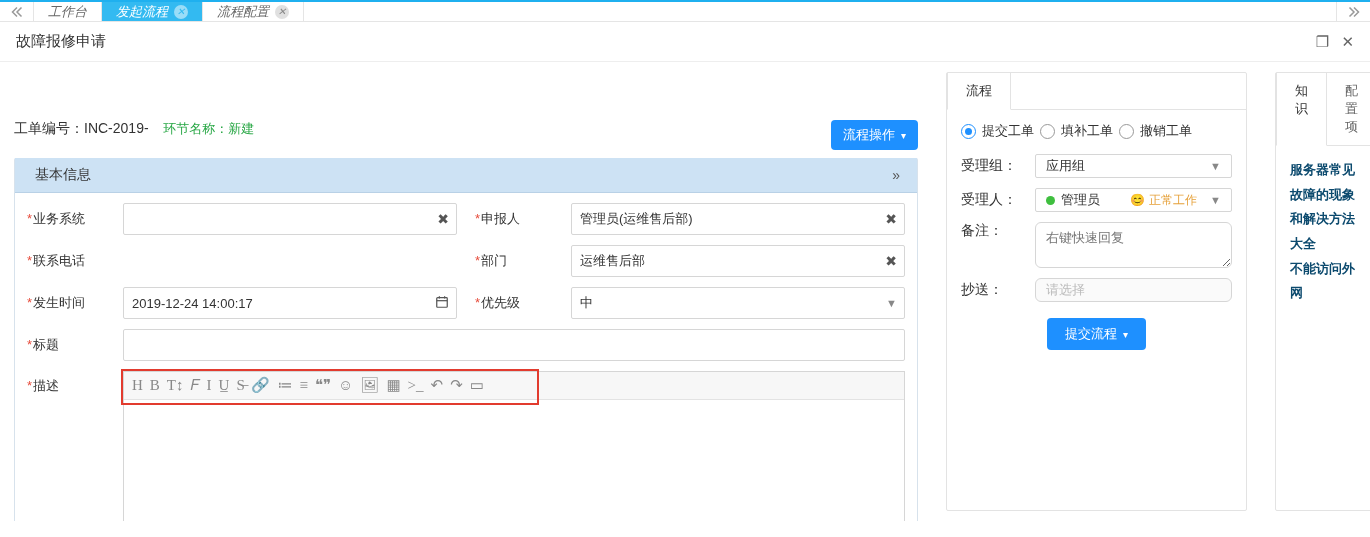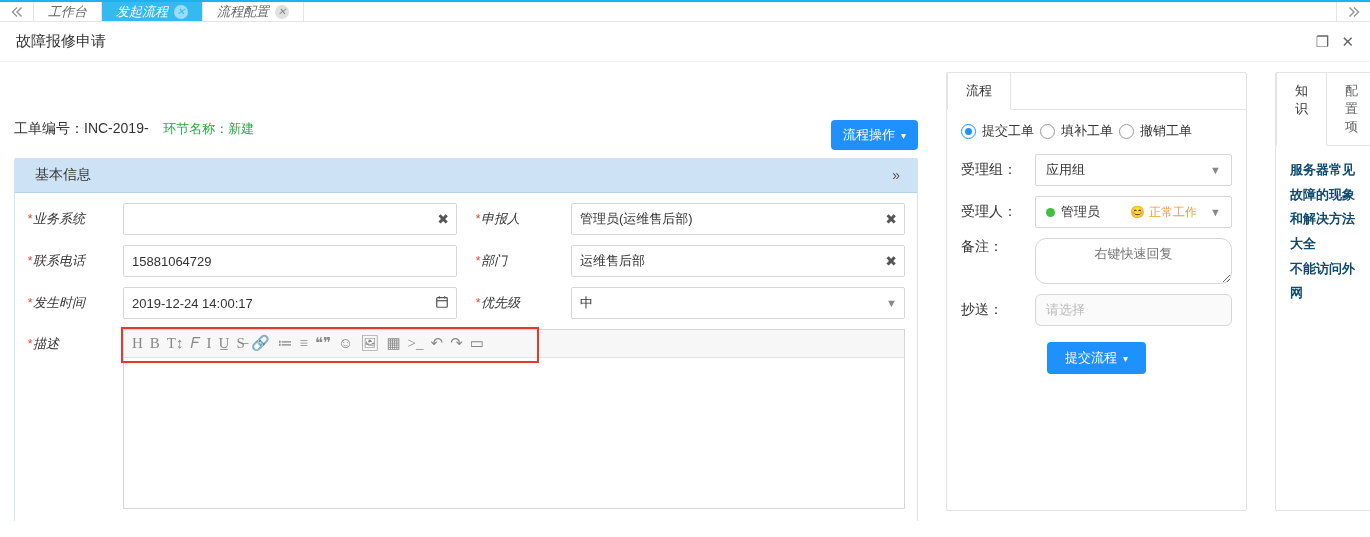--- a/index.html
+++ b/index.html
@@ -160,21 +160,20 @@
     align-items: center;
     flex: 1;
     min-width: 0;
   }
   .form-label {
     width: 96px;
     flex-shrink: 0;
     font-size: 13px;
     color: #333;
     text-align: left;
-    font-style: italic;
   }
   .req::before { content: "*"; color: #e74c3c; margin-right: 1px; }
   .control {
     flex: 1;
     position: relative;
     display: flex;
     align-items: center;
     min-width: 0;
   }
   .input, .select {
@@ -251,28 +250,28 @@
     width: 15px; height: 15px; border-radius: 50%;
     border: 1px solid #999; margin-right: 6px; display: inline-flex;
     align-items: center; justify-content: center;
   }
   .radio.checked .dot { border-color: #1e90ff; }
   .radio.checked .dot::after { content:""; width:7px; height:7px; border-radius:50%; background:#1e90ff; }
 
   .side-row { display: flex; align-items: center; margin-bottom: 10px; gap: 8px; }
   .side-label { width: 66px; flex-shrink: 0; font-size: 14px; color: #333; text-align: left; }
   .side-input {
-    flex: 1; height: 32px; border: 1px solid #d6d6d6; border-radius: 2px;
+    flex: 1; height: 24px; border: 1px solid #d6d6d6; border-radius: 2px;
     padding: 4px 26px 4px 10px; font-size: 13px; background: #fff; display: flex;
     align-items: center; position: relative;
   }
   .side-input.placeholder { color: #bbb; background: #fafafa; border-radius: 6px; }
   .side-textarea {
-    flex: 1; min-height: 46px; border: 1px solid #d6d6d6; border-radius: 11px;
-    padding: 6px 10px; font-size: 13px; resize: vertical; text-align: center;
+    flex: 1; min-height: 46px; border: 1px solid #d6d6d6; border-radius: 6px;
+    padding: 6px 10px; font-size: 13px; resize: vertical;
   }
   .status-dot { width:9px; height:9px; border-radius:50%; background:#3fbf3f; display:inline-block; margin-right:6px; }
   .status-tag { display:inline-flex; align-items:center; margin-left: 30px; color:#e6a23c; font-size:12px; }
   .status-tag .face { margin-right:4px; }
   .select-caret { position:absolute; right:10px; color:#888; font-size:11px; }
 
   .btn-submit {
     background: #1e90ff; color: #fff; border: none; border-radius: 4px;
     padding: 7px 18px; font-size: 13px; cursor: pointer; display: inline-flex;
     align-items: center; margin: 6px auto 8px;
@@ -358,23 +357,20 @@
             <div class="control">
               <input class="input" value="管理员(运维售后部)" style="">
               <span class="ctl-icon">✖</span>
             </div>
           </div>
         </div>
 
         <div class="form-row">
           <div class="form-group">
             <div class="form-label req">联系电话</div>
-            <div class="control">
-              <input class="input" value="15881064729" style="">
-            </div>
           </div>
           <div class="form-group">
             <div class="form-label req">部门</div>
             <div class="control">
               <input class="input" value="运维售后部" style="">
               <span class="ctl-icon">✖</span>
             </div>
           </div>
         </div>
 
@@ -395,20 +391,28 @@
           </div>
           <div class="form-group">
             <div class="form-label req">优先级</div>
             <div class="control">
               <input class="input" readonly="" value="中" style="">
               <span class="ctl-icon caret">▼</span>
             </div>
           </div>
         </div>
 
+        <div class="form-row">
+          <div class="form-group" style="flex:1;">
+            <div class="form-label req">标题</div>
+            <div class="control">
+              <input class="input" value="" style="">
+            </div>
+          </div>
+        </div>
 
         <div class="form-row" style="align-items:flex-start;">
           <div class="form-group" style="flex:1; align-items:flex-start;">
             <div class="form-label req" style="padding-top:6px;">描述</div>
             <div class="control" style="display:block; position:relative;">
               <div class="editor">
                 <div class="editor-toolbar" id="ed-toolbar">
                     <span>H</span>
                     <span>B</span>
                     <span>T↕</span>

